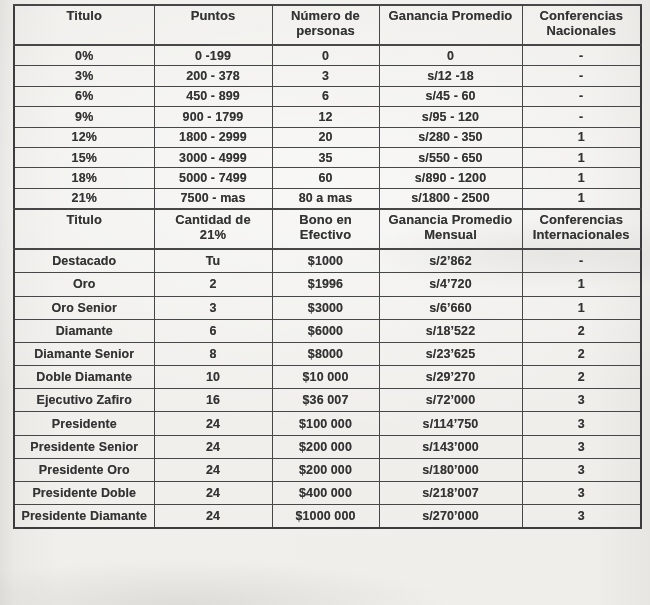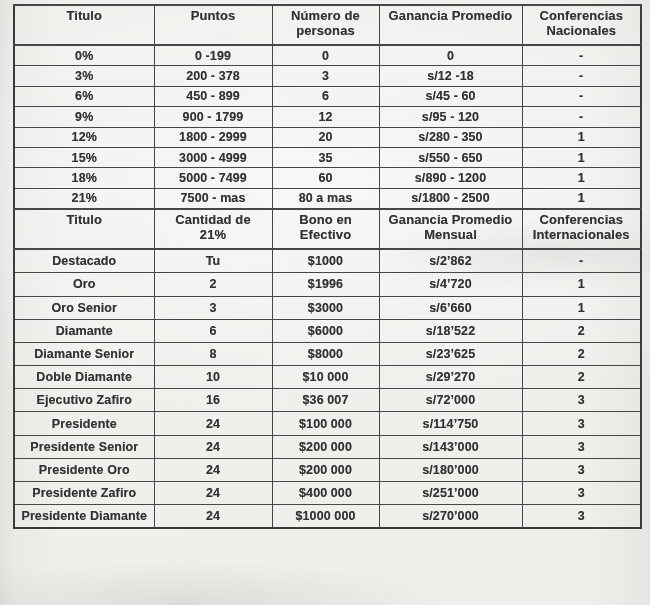--- a/index.html
+++ b/index.html
@@ -214,24 +214,24 @@
           <td>3</td>
         </tr>
         <tr>
           <td>Presidente Oro</td>
           <td>24</td>
           <td>$200 000</td>
           <td>s/180’000</td>
           <td>3</td>
         </tr>
         <tr>
-          <td>Presidente Zafiro</td>
+          <td>Presidente Doble</td>
           <td>24</td>
           <td>$400 000</td>
-          <td>s/251’000</td>
+          <td>s/218’007</td>
           <td>3</td>
         </tr>
         <tr>
           <td>Presidente Diamante</td>
           <td>24</td>
           <td>$1000 000</td>
           <td>s/270’000</td>
           <td>3</td>
         </tr>
       </tbody>

